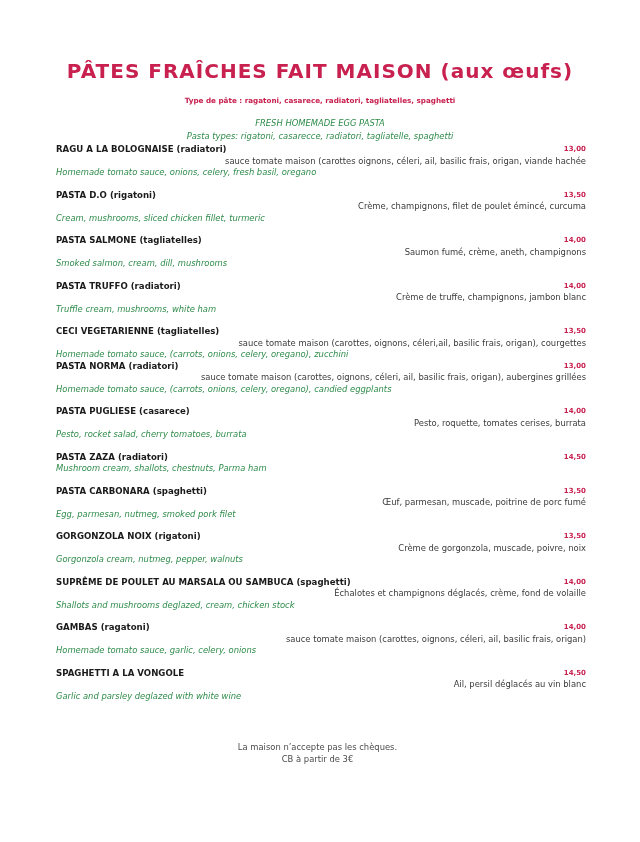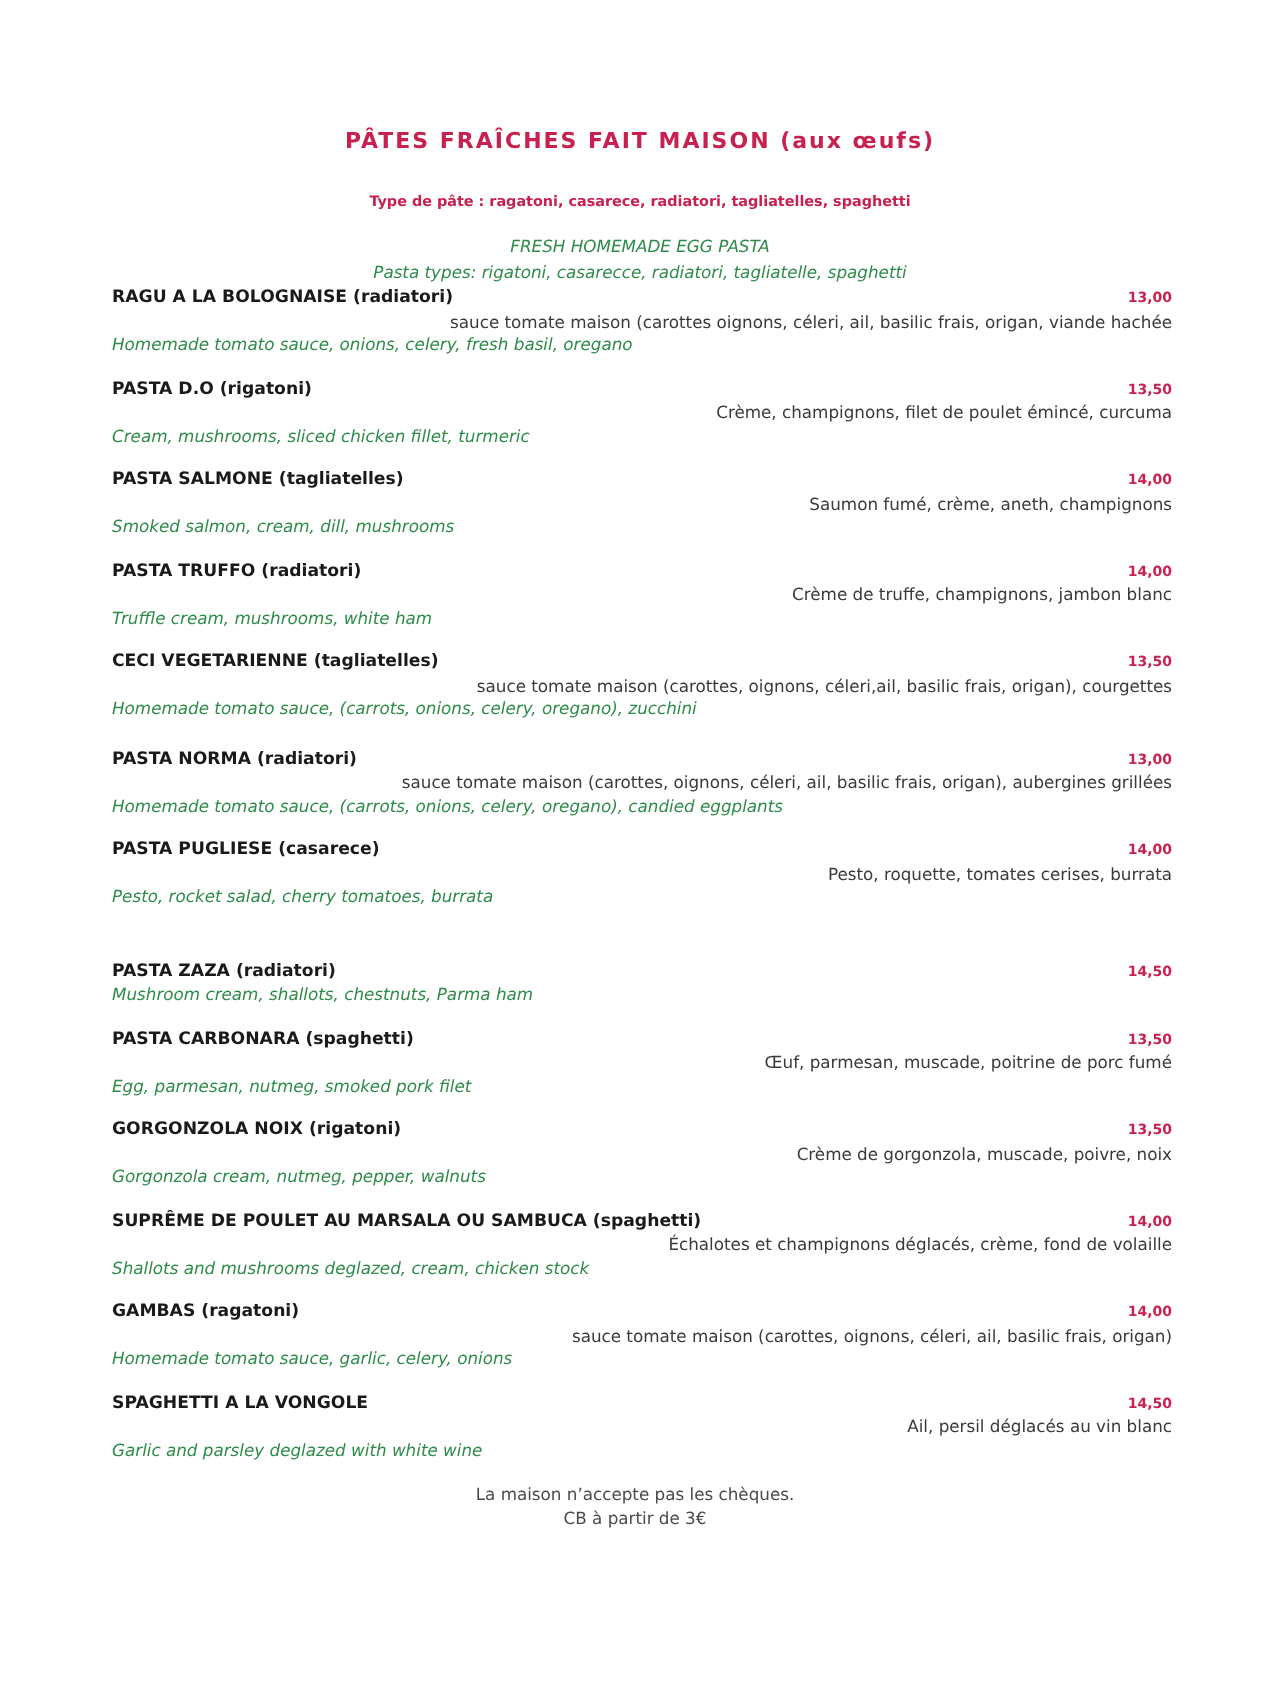--- a/index.html
+++ b/index.html
@@ -4,21 +4,21 @@
   <style>
     html, body { margin: 0; padding: 0; background: #ffffff; }
     body {
       width: 640px; height: 842px; position: relative; overflow: hidden;
       font-family: "DejaVu Sans", "Liberation Sans", sans-serif;
       color: #3a3a3a;
     }
     .header { position: absolute; left: 0; top: 62px; width: 640px; text-align: center; }
     .title {
       font-family: "DejaVu Sans", sans-serif; font-weight: bold;
-      font-size: 11px; letter-spacing: 1px; color: #c8204f; line-height: 18px;
+      font-size: 20px; letter-spacing: 1px; color: #c8204f; line-height: 18px;
     }
     .subtitle {
       font-family: "DejaVu Sans", sans-serif; font-weight: bold;
       font-size: 7.2px; color: #c8204f; line-height: 10px; margin-top: 16px;
     }
     .en-title, .en-sub {
       font-family: "DejaVu Sans", sans-serif; font-style: italic;
       font-size: 8.4px; color: #2e8b4a; line-height: 13px;
     }
     .en-title { margin-top: 11px; }
@@ -78,33 +78,33 @@
     <div class="fr">Crème de truffe, champignons, jambon blanc</div>
     <div class="en">Truffle cream, mushrooms, white ham</div>
     <div class="price">14,00</div>
   </div>
   <div class="item" style="margin-top:11px">
     <div class="name">CECI VEGETARIENNE (tagliatelles)</div>
     <div class="fr">sauce tomate maison (carottes, oignons, céleri,ail, basilic frais, origan), courgettes</div>
     <div class="en">Homemade tomato sauce, (carrots, onions, celery, oregano), zucchini</div>
     <div class="price">13,50</div>
   </div>
-  <div class="item" style="margin-top:14px">
+  <div class="item" style="margin-top:0">
     <div class="name">PASTA NORMA (radiatori)</div>
     <div class="fr">sauce tomate maison (carottes, oignons, céleri, ail, basilic frais, origan), aubergines grillées</div>
     <div class="en">Homemade tomato sauce, (carrots, onions, celery, oregano), candied eggplants</div>
     <div class="price">13,00</div>
   </div>
   <div class="item" style="margin-top:11px">
     <div class="name">PASTA PUGLIESE (casarece)</div>
     <div class="fr">Pesto, roquette, tomates cerises, burrata</div>
     <div class="en">Pesto, rocket salad, cherry tomatoes, burrata</div>
     <div class="price">14,00</div>
   </div>
-  <div class="item" style="margin-top:26px">
+  <div class="item" style="margin-top:11px">
     <div class="name">PASTA ZAZA (radiatori)</div>
     <div class="en">Mushroom cream, shallots, chestnuts, Parma ham</div>
     <div class="price">14,50</div>
   </div>
   <div class="item" style="margin-top:11px">
     <div class="name">PASTA CARBONARA (spaghetti)</div>
     <div class="fr">Œuf, parmesan, muscade, poitrine de porc fumé</div>
     <div class="en">Egg, parmesan, nutmeg, smoked pork filet</div>
     <div class="price">13,50</div>
   </div>

